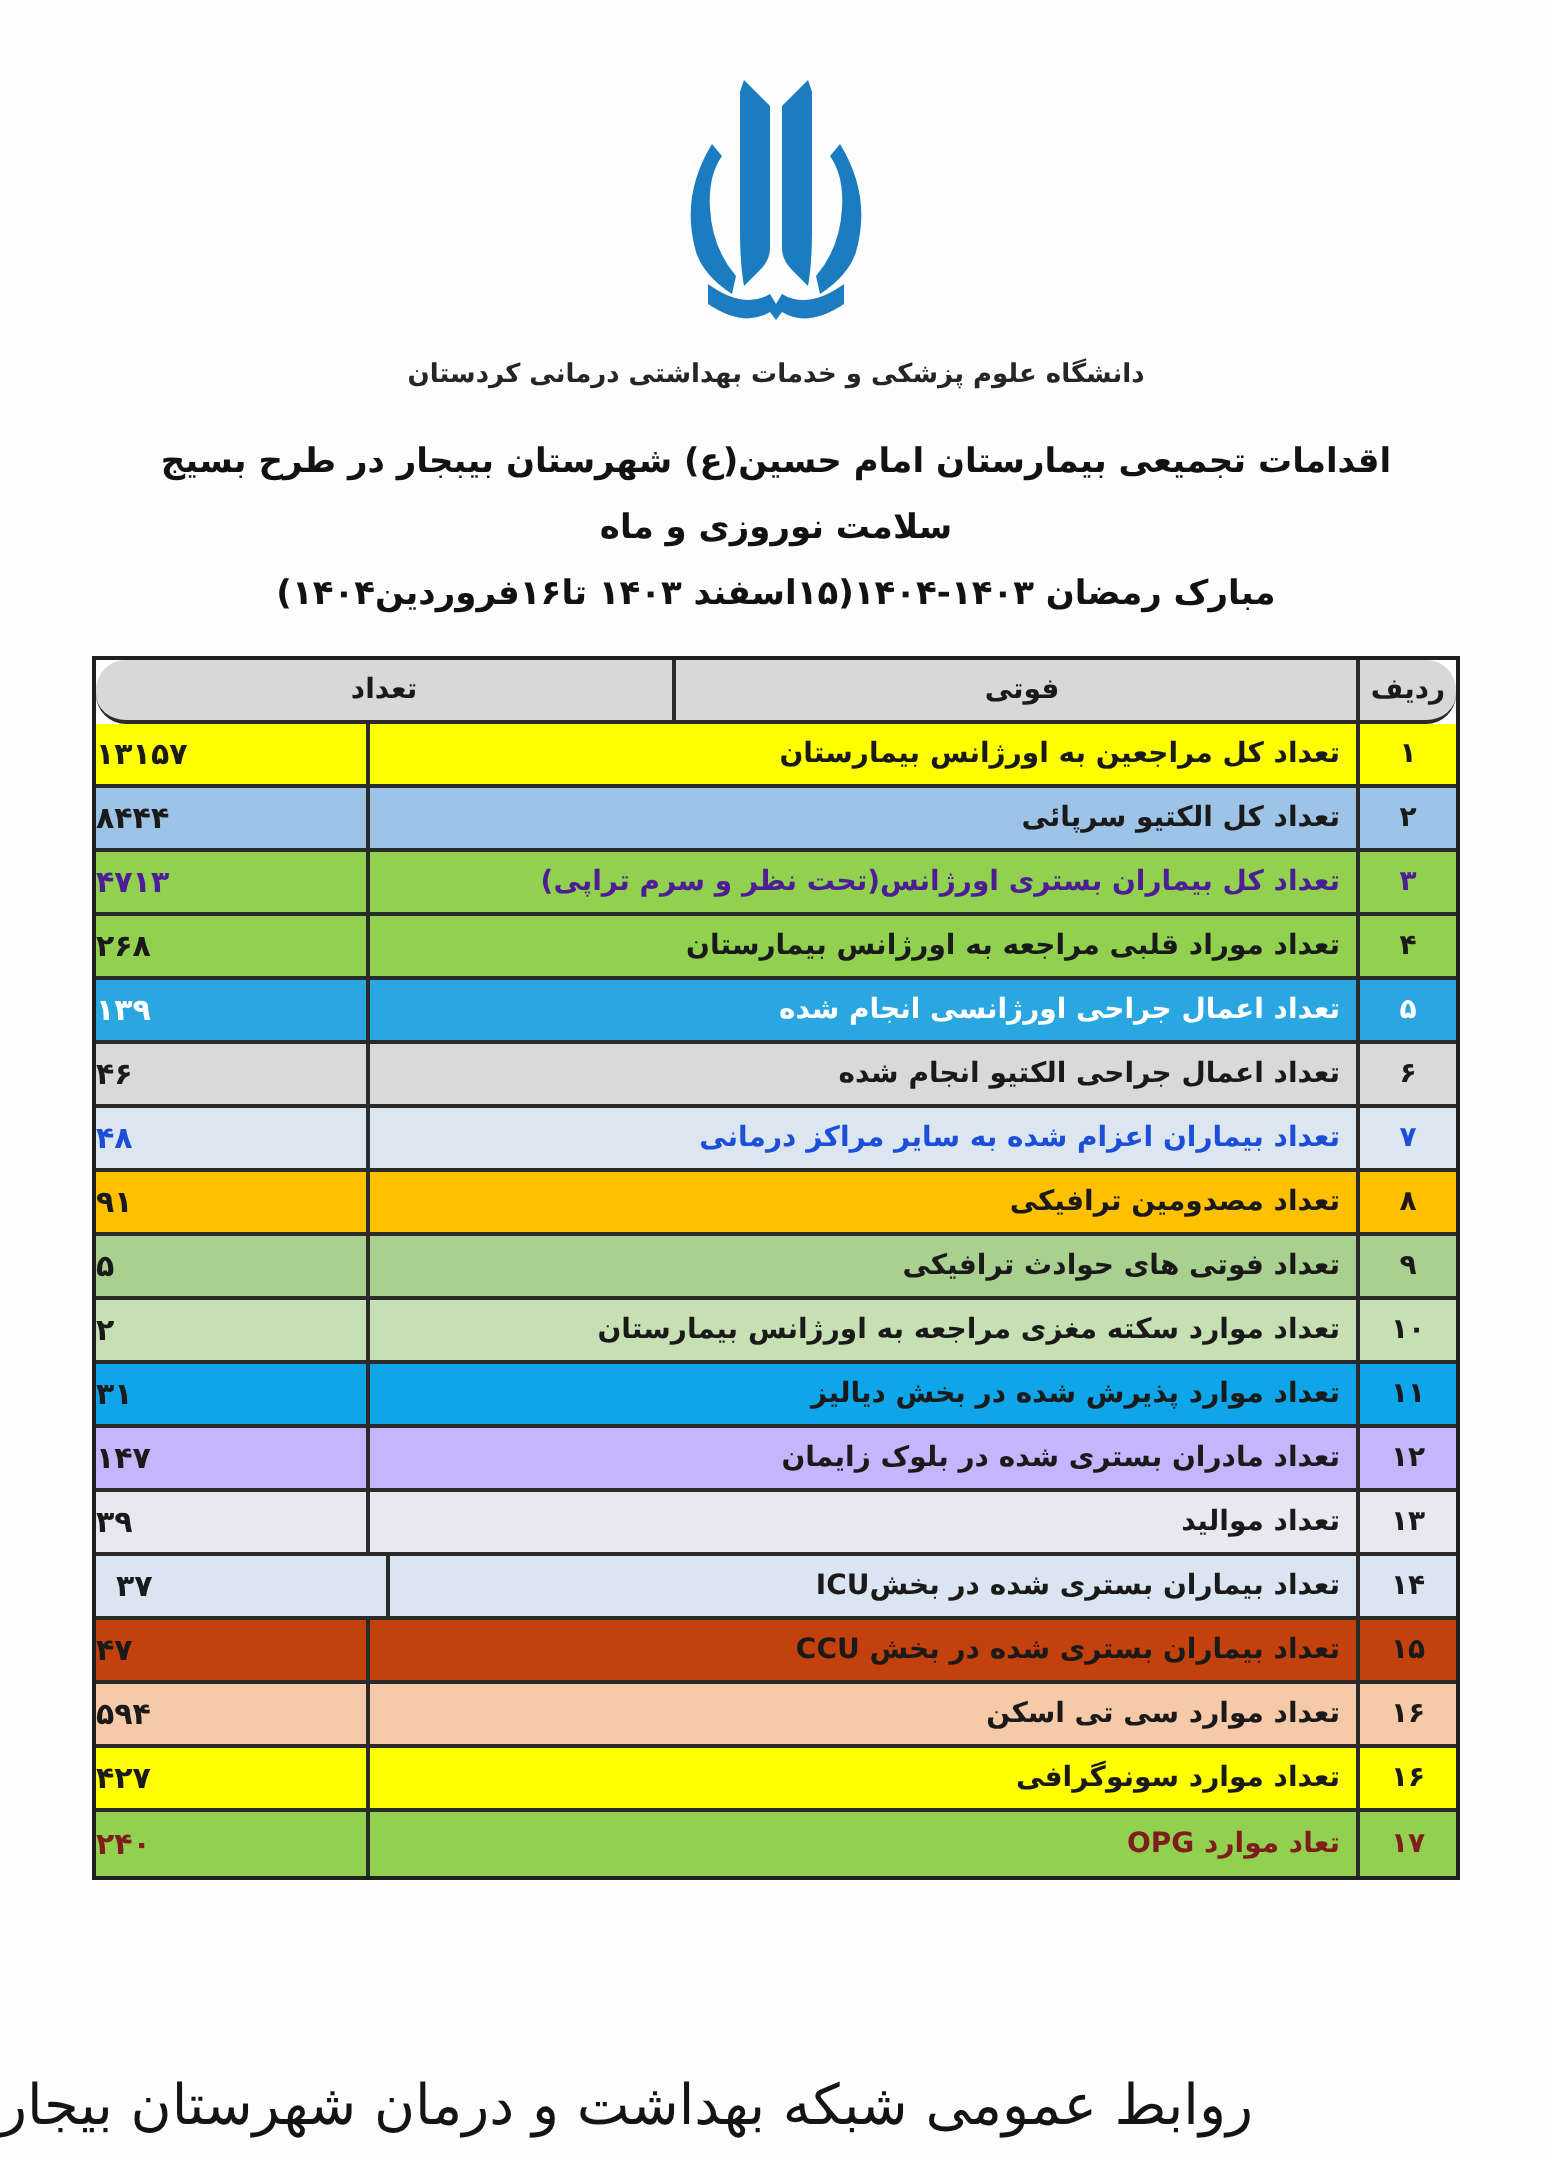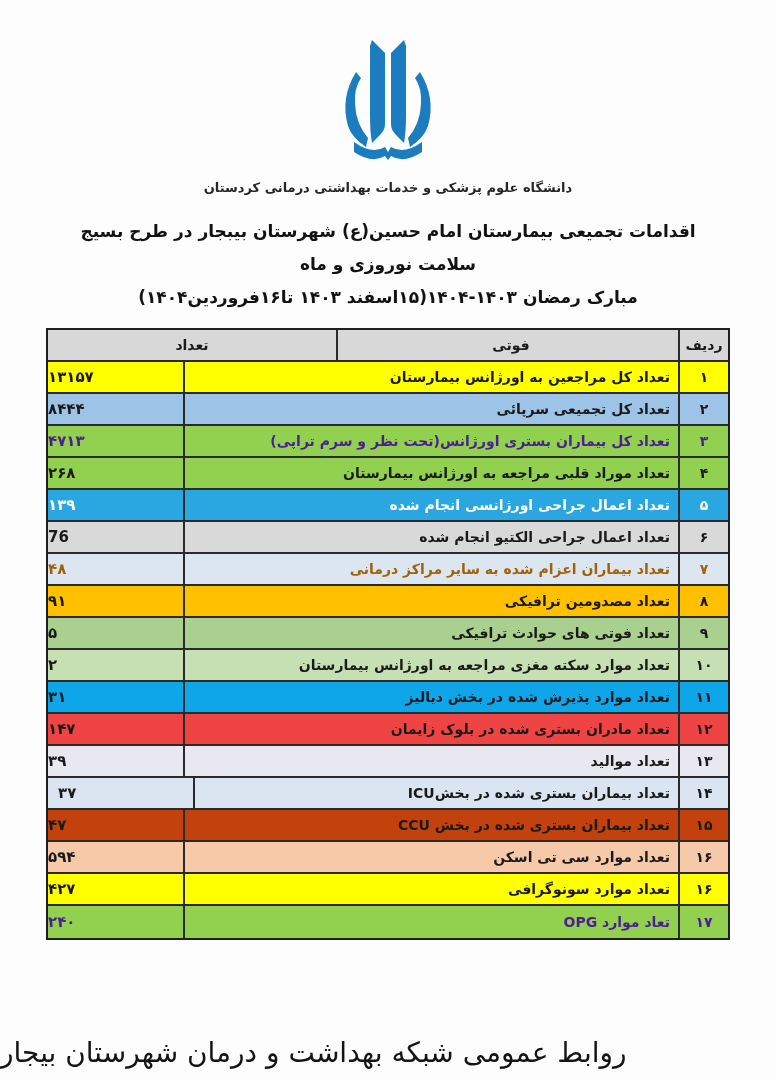--- a/index.html
+++ b/index.html
@@ -111,57 +111,57 @@
     </svg>
     <div class="uni-name">دانشگاه علوم پزشکی و خدمات بهداشتی درمانی کردستان</div>
   </div>
 
   <div class="doc-title">
     <div>اقدامات تجمیعی بیمارستان امام حسین(ع) شهرستان بیبجار در طرح بسیج سلامت نوروزی و ماه</div>
     <div>مبارک رمضان ۱۴۰۳-۱۴۰۴(۱۵اسفند ۱۴۰۳ تا۱۶فروردین۱۴۰۴)</div>
   </div>
 
   <div class="stats-table">
-    <div class="t-row header-row" style="background: rgb(216, 216, 216);">
+    <div class="t-row header-row" style="background: rgb(216, 216, 216); border-radius: 15px;">
       <div class="cell cell-count">تعداد</div>
       <div class="cell cell-title">فوتی</div>
       <div class="cell cell-num">ردیف</div>
     </div>
     <div>
         <div class="t-row" style="background: rgb(255, 255, 0); color: rgb(26, 26, 26);">
       <div class="cell cell-count">۱۳۱۵۷</div>
       <div class="cell cell-title">تعداد کل مراجعین به اورژانس بیمارستان</div>
       <div class="cell cell-num">۱</div>
     </div>
         <div class="t-row" style="background: rgb(157, 195, 230); color: rgb(26, 26, 26);">
       <div class="cell cell-count">۸۴۴۴</div>
-      <div class="cell cell-title">تعداد کل تجمیعی سرپائی</div>
+      <div class="cell cell-title">تعداد کل الکتیو سرپائی</div>
       <div class="cell cell-num">۲</div>
     </div>
         <div class="t-row" style="background: rgb(146, 208, 80); color: #4c1d95;">
       <div class="cell cell-count">۴۷۱۳</div>
       <div class="cell cell-title">تعداد کل بیماران بستری اورژانس(تحت نظر و سرم تراپی)</div>
       <div class="cell cell-num">۳</div>
     </div>
         <div class="t-row" style="background: rgb(146, 208, 80); color: rgb(26, 26, 26);">
       <div class="cell cell-count">۲۶۸</div>
       <div class="cell cell-title">تعداد موراد قلبی مراجعه به اورژانس بیمارستان</div>
       <div class="cell cell-num">۴</div>
     </div>
         <div class="t-row" style="background: rgb(42, 167, 224); color: rgb(255, 255, 255);">
       <div class="cell cell-count">۱۳۹</div>
       <div class="cell cell-title">تعداد اعمال جراحی اورژانسی انجام شده</div>
       <div class="cell cell-num">۵</div>
     </div>
         <div class="t-row" style="background: rgb(217, 217, 217); color: rgb(26, 26, 26);">
-      <div class="cell cell-count">76</div>
+      <div class="cell cell-count">۴۶</div>
       <div class="cell cell-title">تعداد اعمال جراحی الکتیو انجام شده</div>
       <div class="cell cell-num">۶</div>
     </div>
-        <div class="t-row" style="background: rgb(220, 230, 241); color: #a16207; justify-content: flex-end;">
+        <div class="t-row" style="background: rgb(220, 230, 241); color: #1d4ed8; justify-content: flex-end;">
       <div class="cell cell-count">۴۸</div>
       <div class="cell cell-title">تعداد بیماران اعزام شده به سایر مراکز درمانی</div>
       <div class="cell cell-num">۷</div>
     </div>
         <div class="t-row" style="background: rgb(255, 192, 0); color: rgb(26, 26, 26);">
       <div class="cell cell-count">۹۱</div>
       <div class="cell cell-title">تعداد مصدومین ترافیکی</div>
       <div class="cell cell-num">۸</div>
     </div>
         <div class="t-row" style="background: rgb(169, 208, 142); color: rgb(26, 26, 26);">
@@ -172,21 +172,21 @@
         <div class="t-row" style="background: rgb(198, 224, 180); color: rgb(26, 26, 26);">
       <div class="cell cell-count">۲</div>
       <div class="cell cell-title">تعداد موارد سکته مغزی مراجعه به اورژانس بیمارستان</div>
       <div class="cell cell-num">۱۰</div>
     </div>
         <div class="t-row" style="background: #0ea5e9; color: rgb(26, 26, 26);">
       <div class="cell cell-count">۳۱</div>
       <div class="cell cell-title">تعداد موارد پذیرش شده در بخش دیالیز</div>
       <div class="cell cell-num">۱۱</div>
     </div>
-        <div class="t-row" style="background: #ef4444; color: rgb(26, 26, 26);">
+        <div class="t-row" style="background: #c4b5fd; color: rgb(26, 26, 26);">
       <div class="cell cell-count">۱۴۷</div>
       <div class="cell cell-title">تعداد مادران بستری شده در بلوک زایمان</div>
       <div class="cell cell-num">۱۲</div>
     </div>
         <div class="t-row" style="background: rgb(233, 232, 240); color: rgb(26, 26, 26);">
       <div class="cell cell-count">۳۹</div>
       <div class="cell cell-title">تعداد موالید</div>
       <div class="cell cell-num">۱۳</div>
     </div>
         <div class="t-row" style="background: rgb(219, 229, 241); color: rgb(26, 26, 26); padding-left: 10px;">
@@ -202,21 +202,21 @@
         <div class="t-row" style="background: rgb(246, 201, 168); color: rgb(26, 26, 26);">
       <div class="cell cell-count">۵۹۴</div>
       <div class="cell cell-title">تعداد موارد سی تی اسکن</div>
       <div class="cell cell-num">۱۶</div>
     </div>
         <div class="t-row" style="background: rgb(255, 255, 0); color: rgb(26, 26, 26);">
       <div class="cell cell-count">۴۲۷</div>
       <div class="cell cell-title">تعداد موارد سونوگرافی</div>
       <div class="cell cell-num">۱۶</div>
     </div>
-        <div class="t-row" style="background: rgb(146, 208, 80); color: #4c1d95; justify-content: center;">
+        <div class="t-row" style="background: rgb(146, 208, 80); color: #7f1d1d; justify-content: center;">
       <div class="cell cell-count">۲۴۰</div>
       <div class="cell cell-title">تعاد موارد OPG</div>
       <div class="cell cell-num">۱۷</div>
     </div>
       </div>
   </div>
 
   <div class="footer-line">روابط عمومی شبکه بهداشت و درمان شهرستان بیجار</div>
 
 </div>

